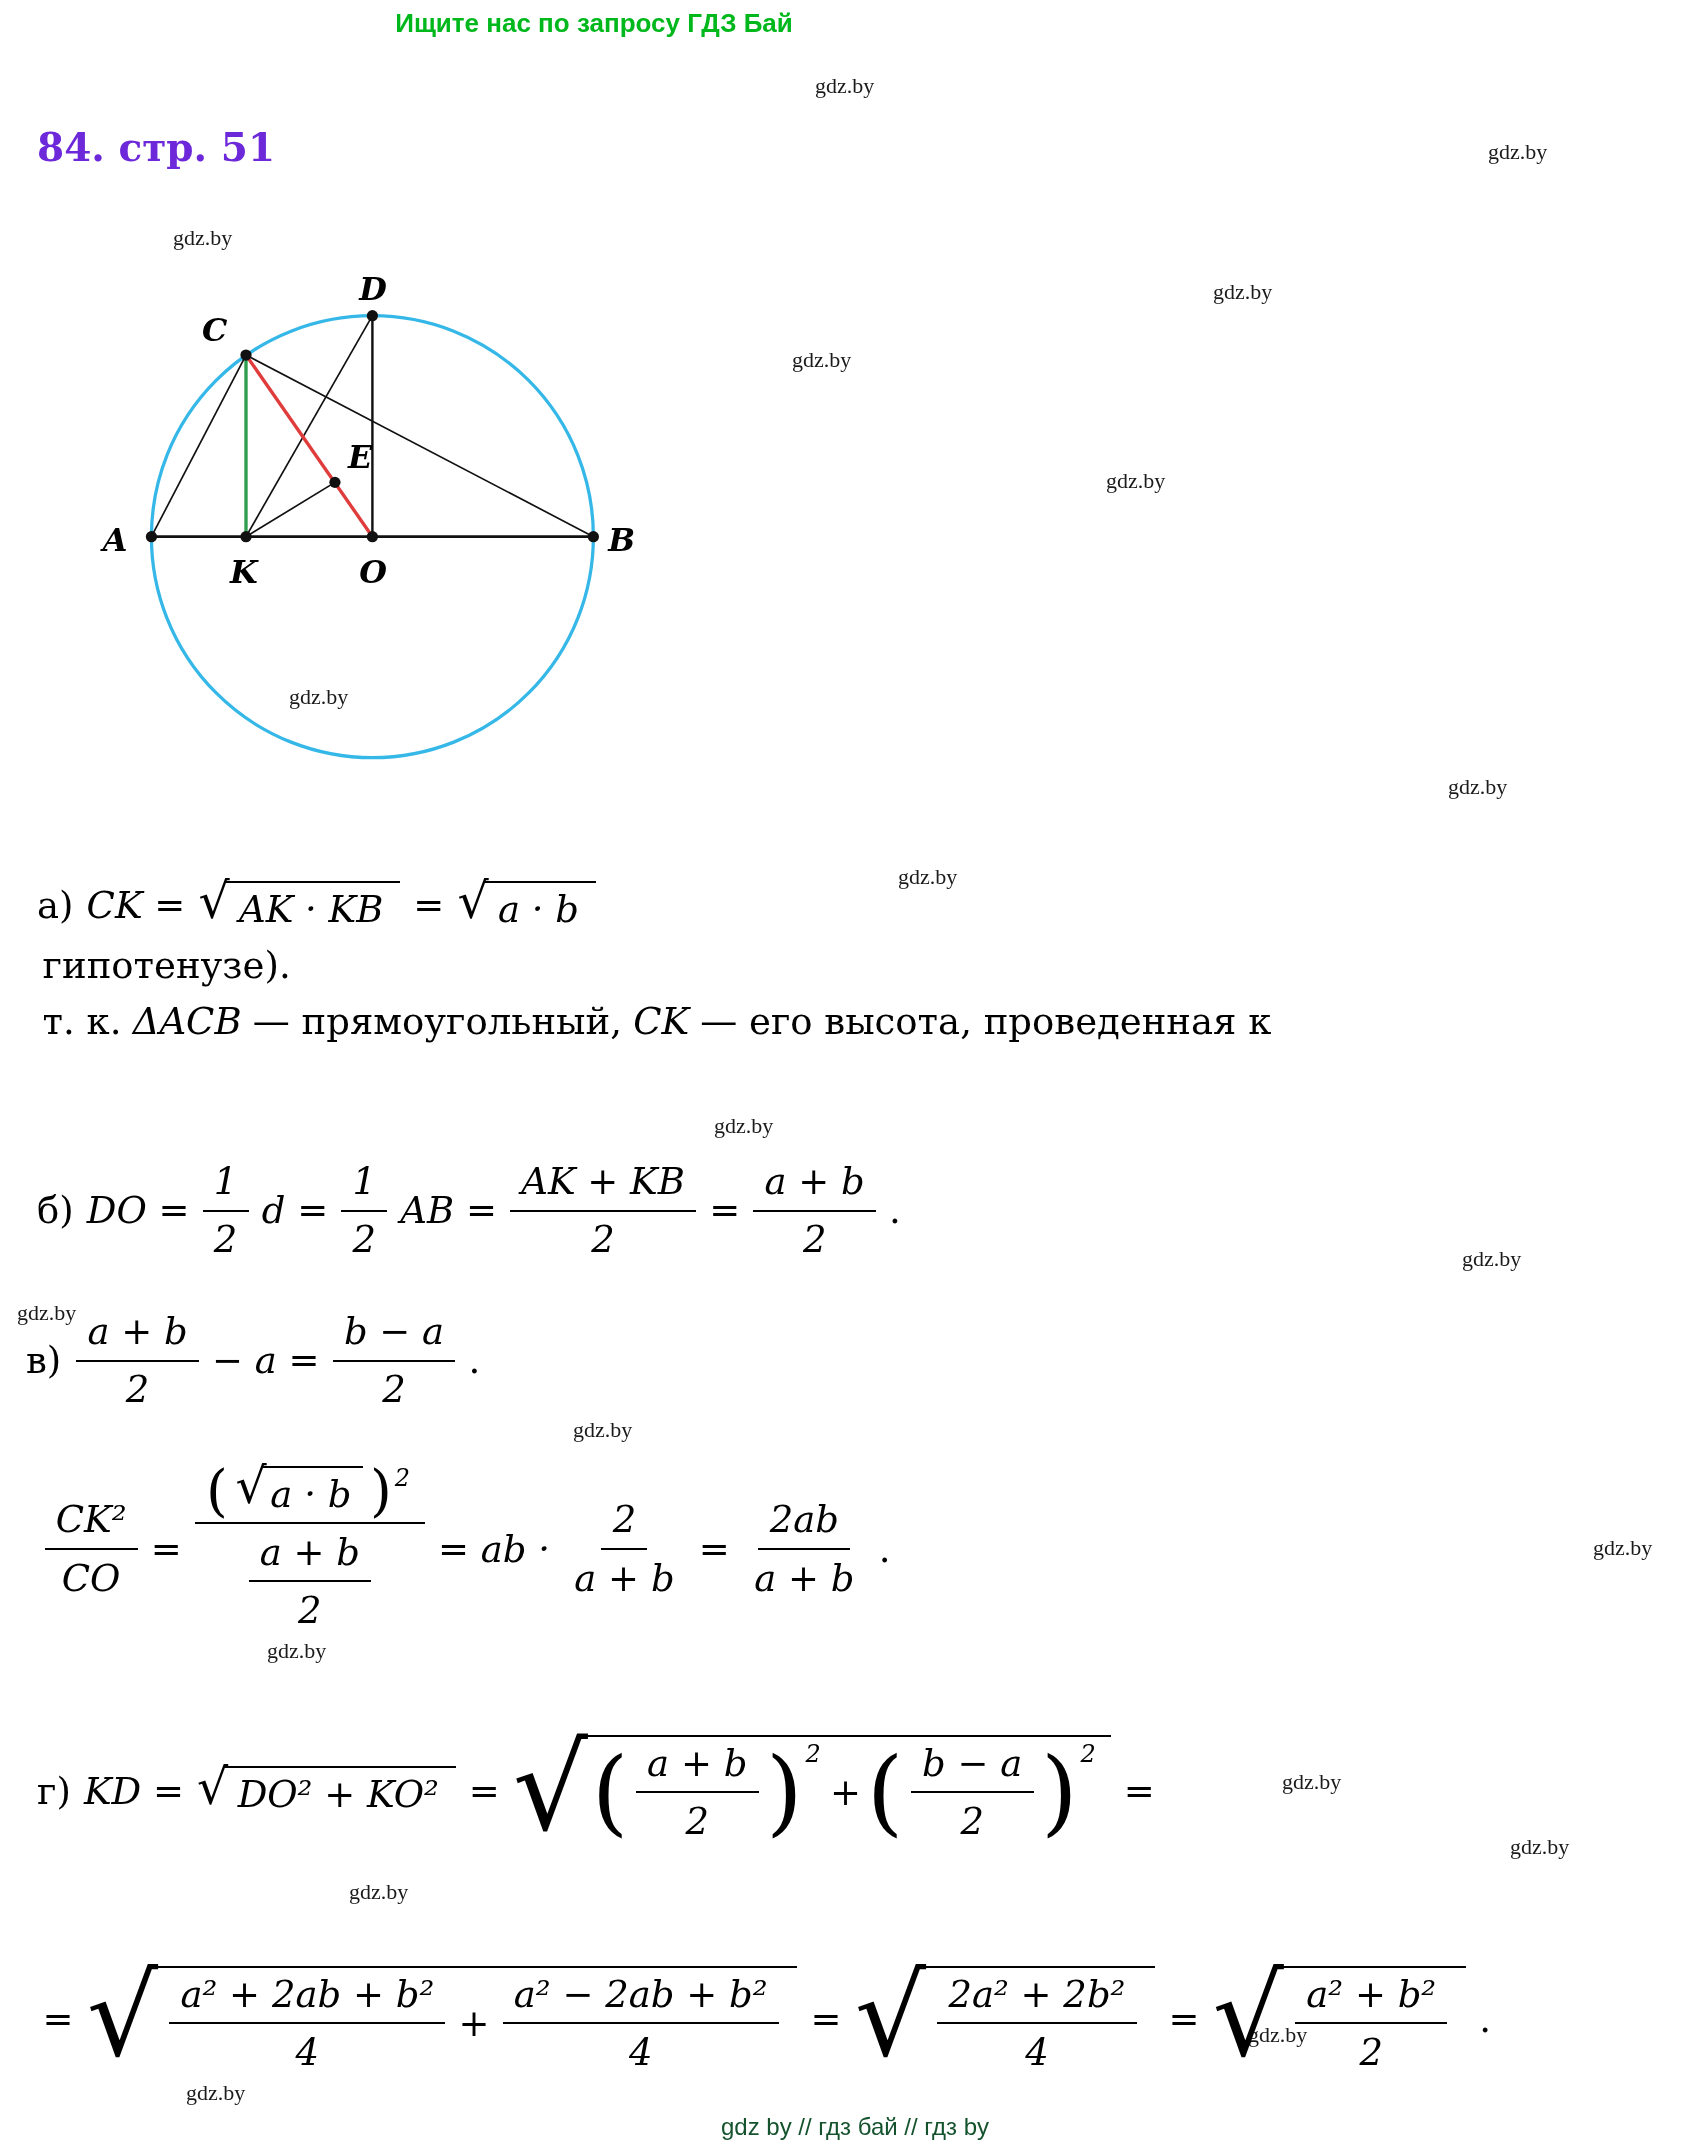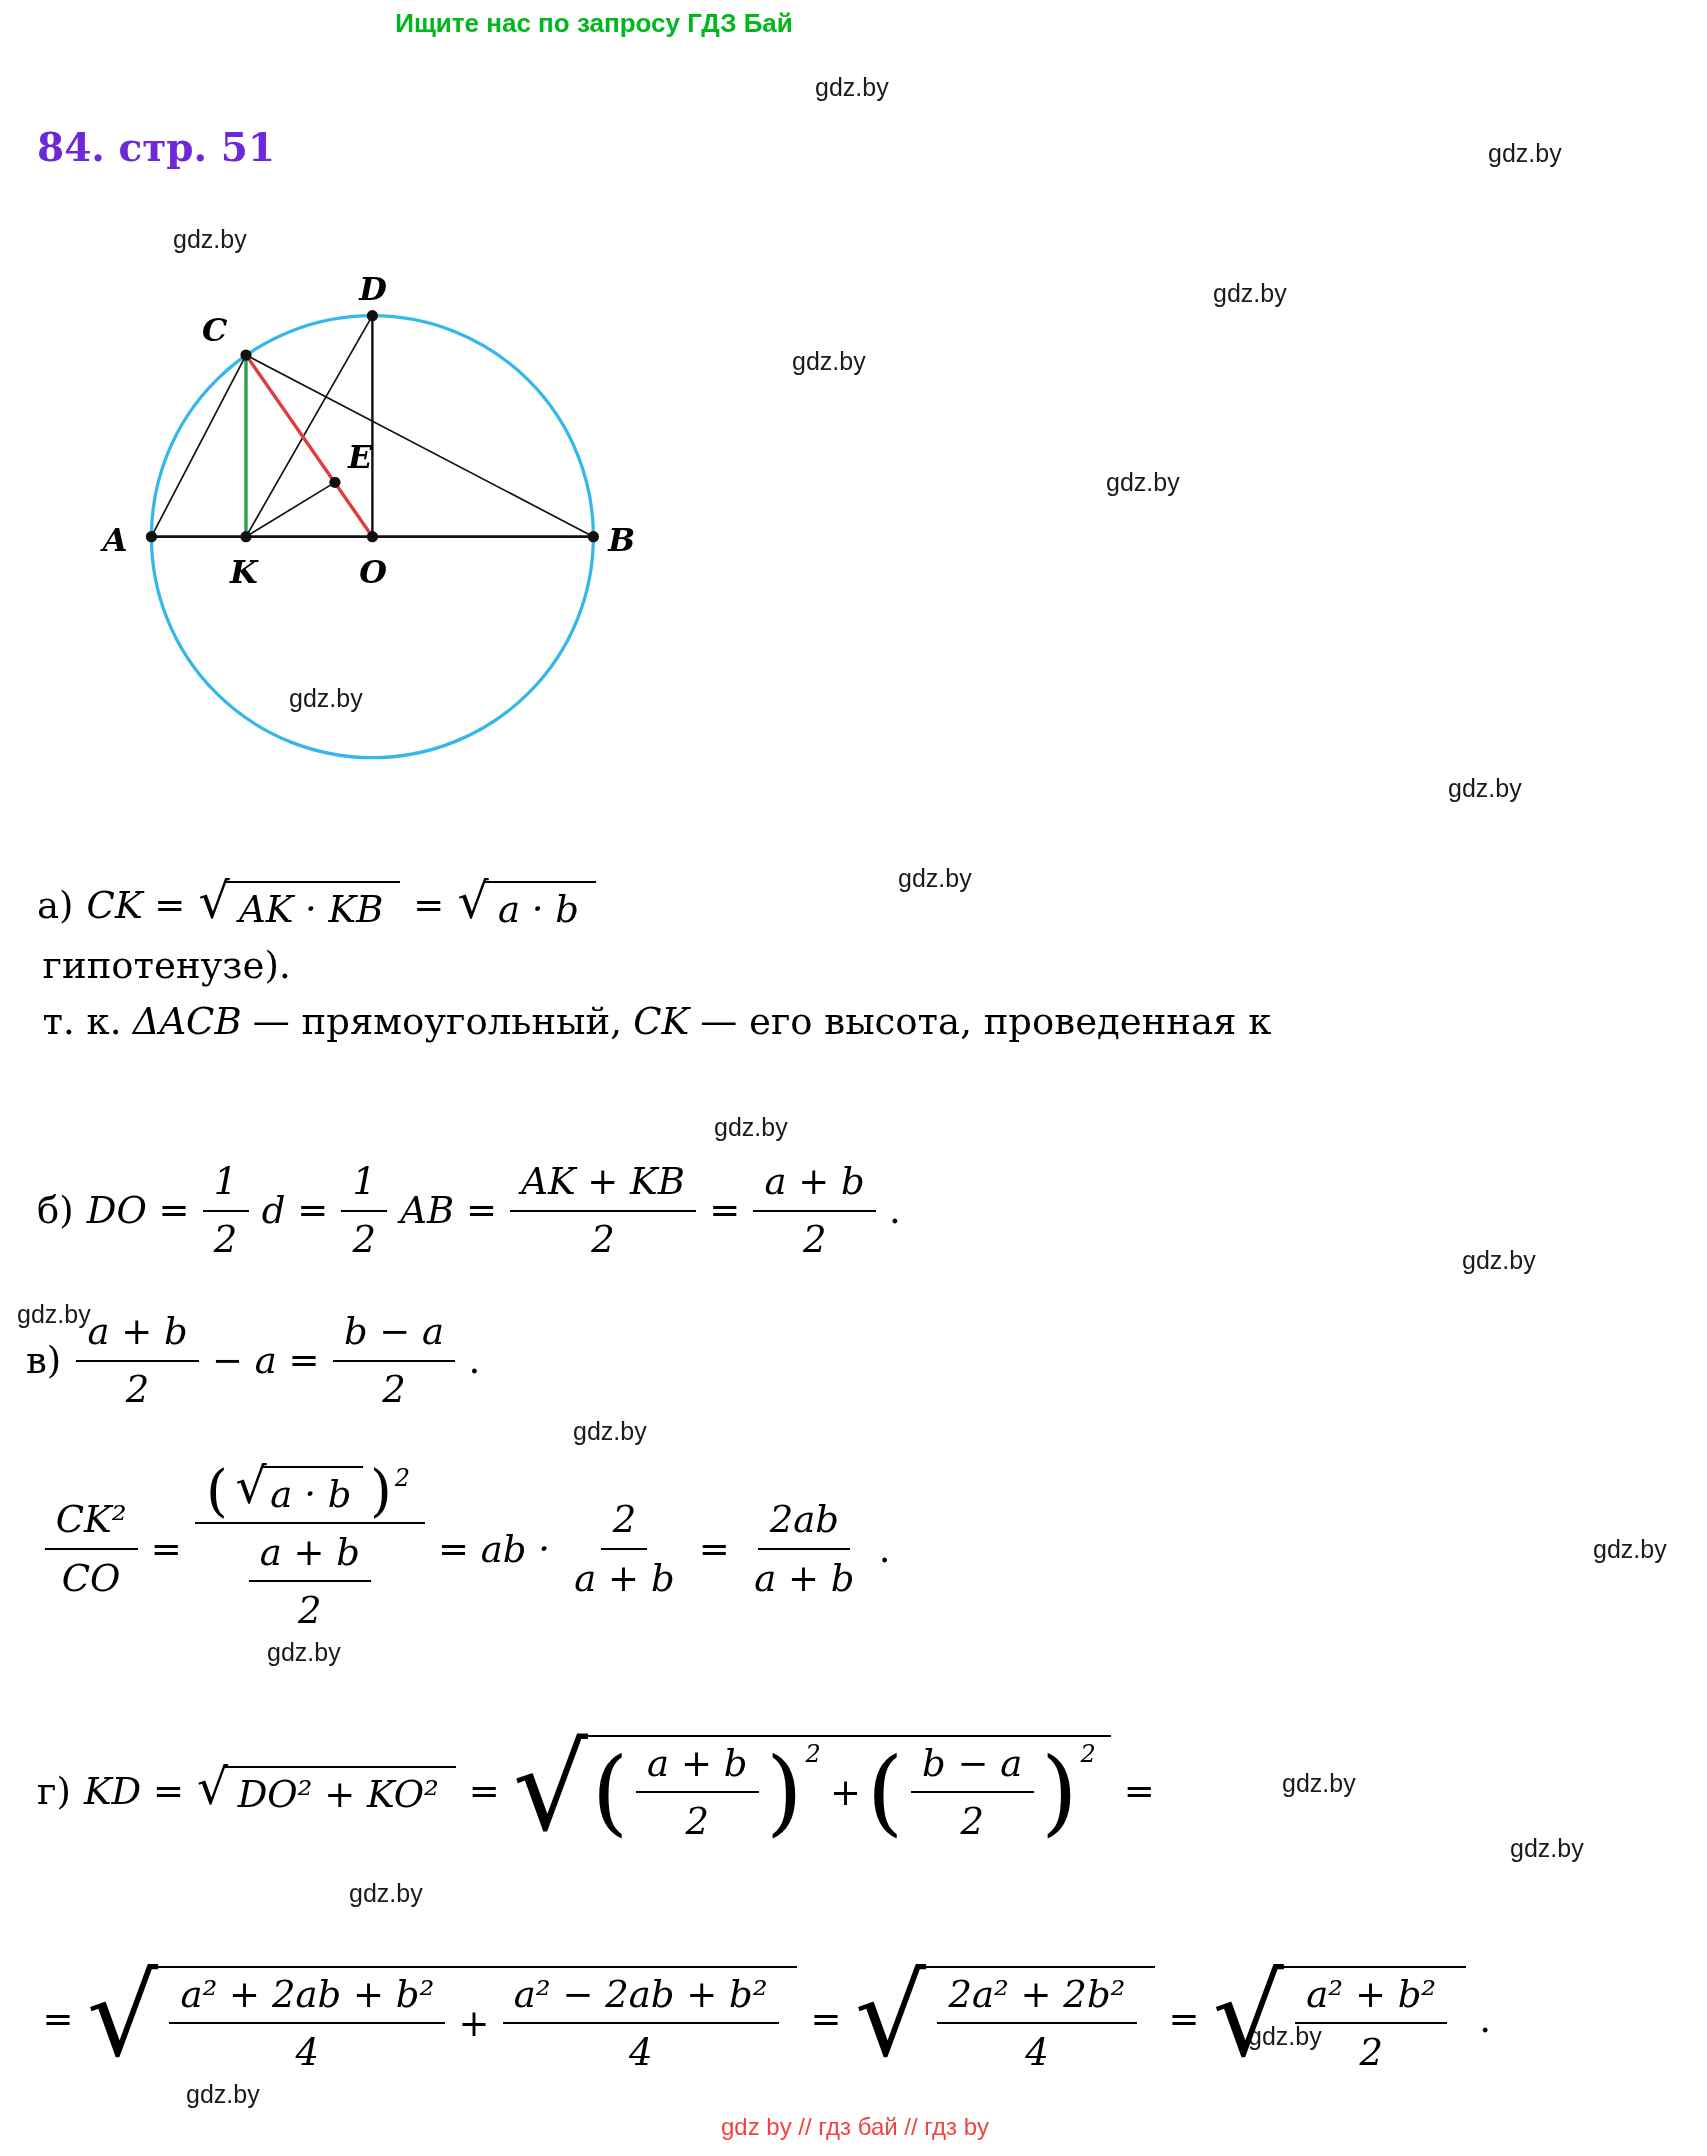--- a/index.html
+++ b/index.html
@@ -9,30 +9,30 @@
     font-family:"DejaVu Serif", serif; color:#000;
   }
 
   
   .promo {
     position:absolute; top:7.5px; left:594px; transform:translateX(-50%);
     font-family:"Liberation Sans", sans-serif; font-weight:700;
     font-size:26px; color:#00b71c; white-space:nowrap;
   }
   .wm {
-    position:absolute; font-family:Liberation Sans, sans-serif;
-    font-size:25px; color:#1b1b1b; white-space:nowrap;
+    position:absolute; font-family:Liberation Serif, serif;
+    font-size:22px; color:#1b1b1b; white-space:nowrap;
   }
   .title {
     position:absolute; left:37px; top:124px;
     font-weight:700; font-size:39px; color:#6d28d9;
   }
   .footer {
     position:absolute; left:855px; top:2113px; transform:translateX(-50%);
-    font-family:"Liberation Sans", sans-serif; font-size:24px; color:#ef4444;
+    font-family:"Liberation Sans", sans-serif; font-size:24px; color:#14532d;
     white-space:nowrap;
   }
 
   
   .figure { position:absolute; left:84px; top:251px; width:618px; height:562px; }
   .figure text {
     font-family:"DejaVu Serif", serif; font-style:italic; font-weight:700;
     font-size:34px; fill:#000;
   }
 

